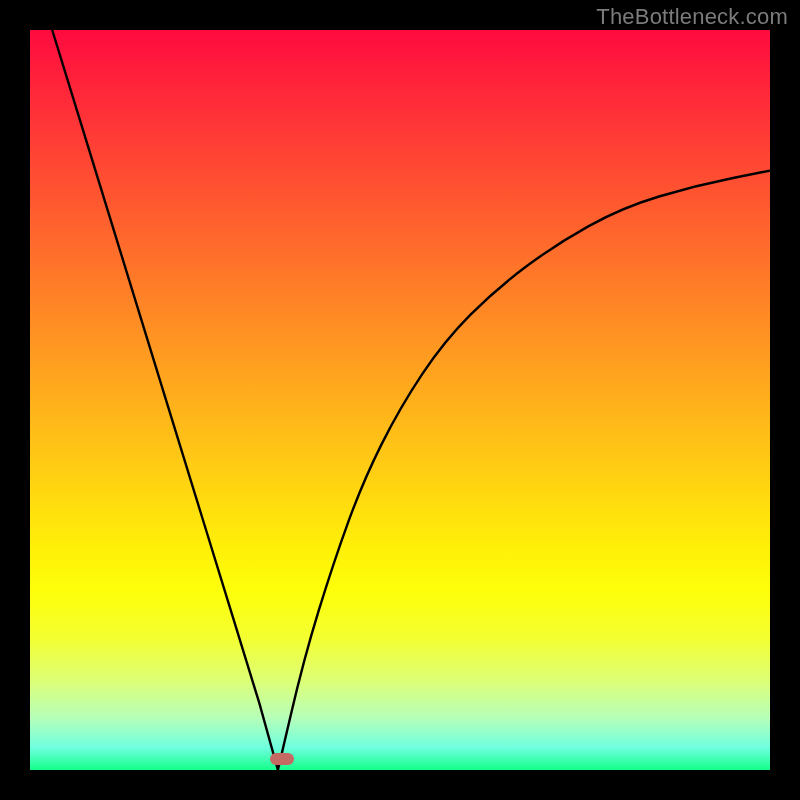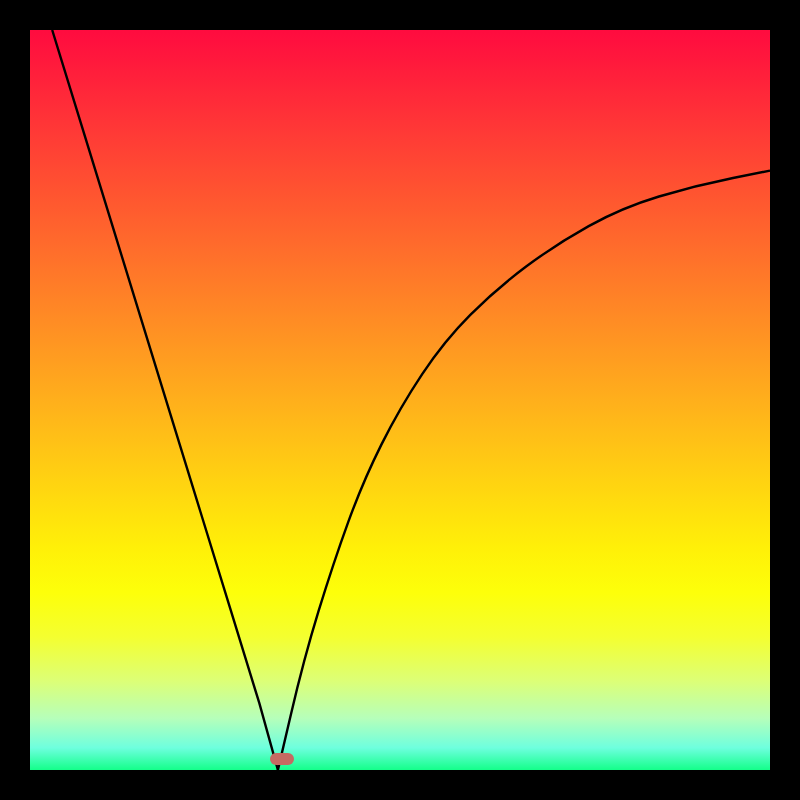--- a/index.html
+++ b/index.html
@@ -63,20 +63,21 @@
     height: 12px;
     border-radius: 6px;
     background: #c56a62;
     transform: translate(-50%, -50%);
   }
 </style>
 </head>
 <body>
 
 <div class="container">
+  <div class="watermark">TheBottleneck.com</div>
 
   <div class="plot">
     <svg class="curves" viewBox="0 0 740 740" preserveAspectRatio="none">
       <path fill="none" stroke="#000" stroke-width="2.4" d="M22.2 0.0 L51.8 96.2 L81.4 192.4 L111.0 288.6 L140.6 384.8 L170.2 481.0 L199.8 577.2 L229.4 673.4 L247.9 740.0"></path>
       <path fill="none" stroke="#000" stroke-width="2.4" d="M247.9 740.0 Q247.9 740.0 260.9 684.5 Q273.8 629.0 288.6 580.9 Q303.4 532.8 318.2 492.1 Q333.0 451.4 351.5 414.4 Q370.0 377.4 392.2 344.1 Q414.4 310.8 440.3 284.9 Q466.2 259.0 495.8 236.8 Q525.4 214.6 558.7 196.1 Q592.0 177.6 629.0 166.5 Q666.0 155.4 703.0 148.0 L740.0 140.6"></path>
     </svg>
     <div class="marker" style="left: 251.6px; top: 728.9px; background: rgb(197, 106, 98);"></div>
   </div>
 </div>
 

